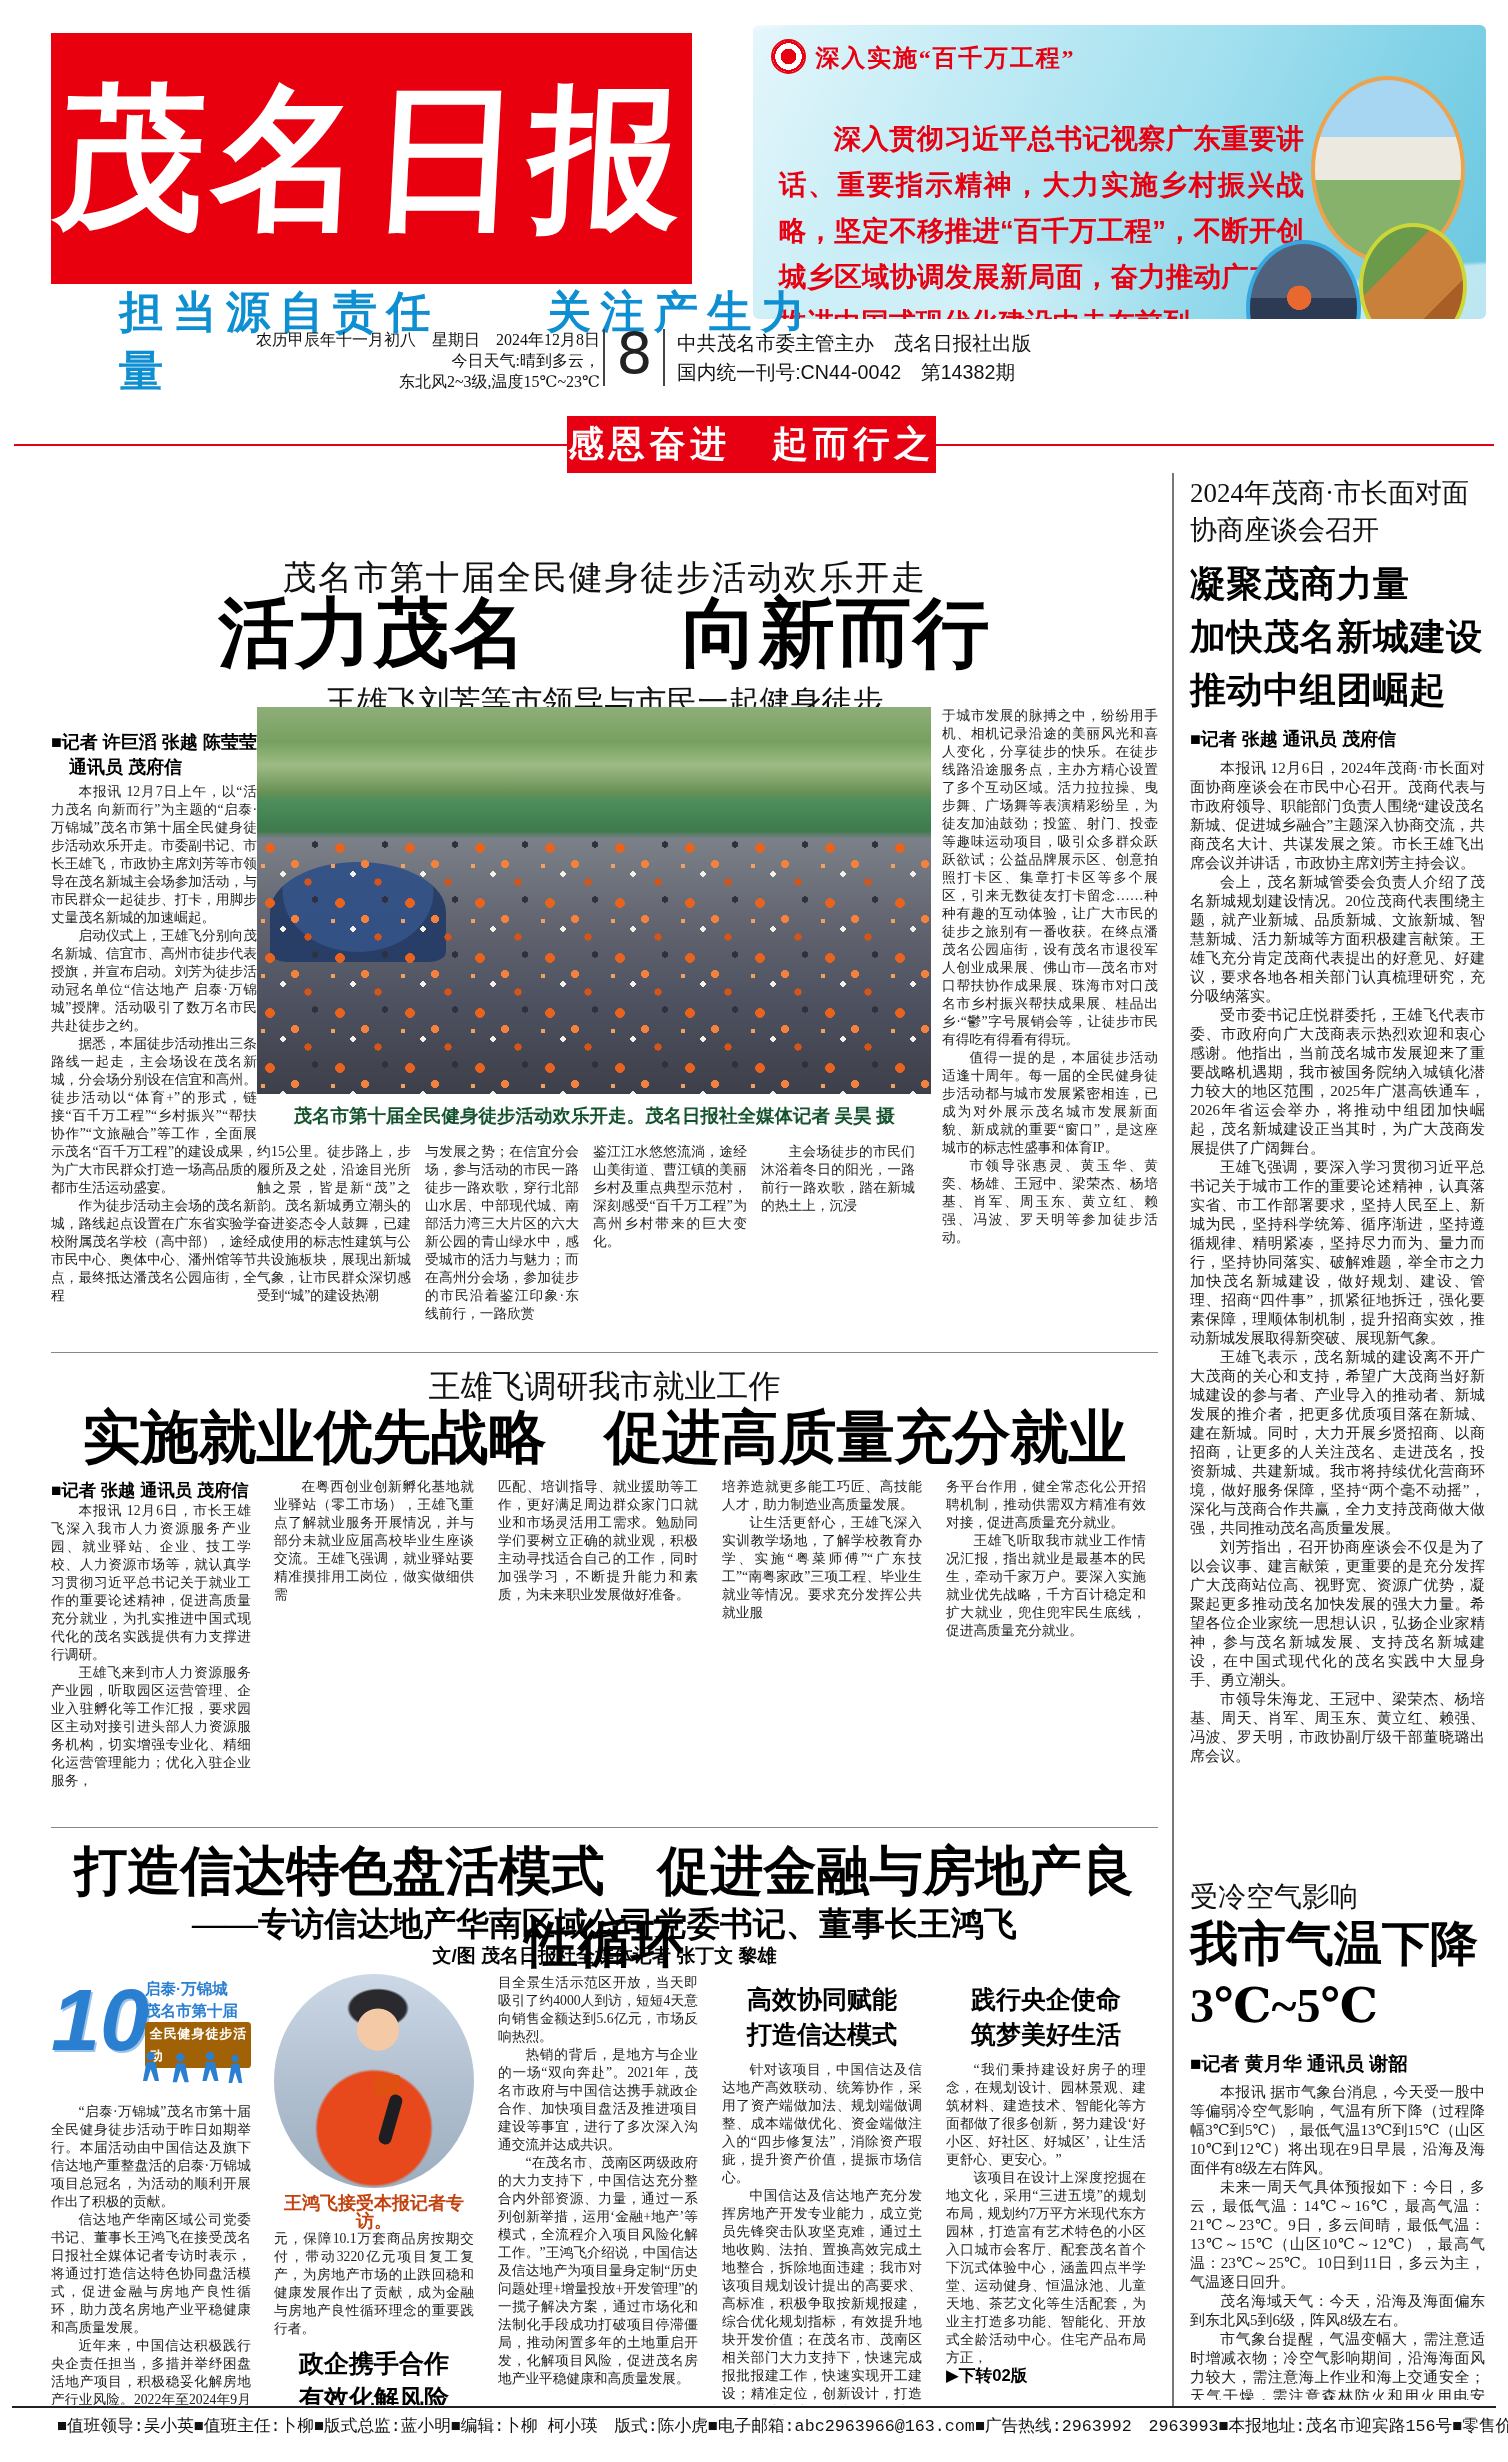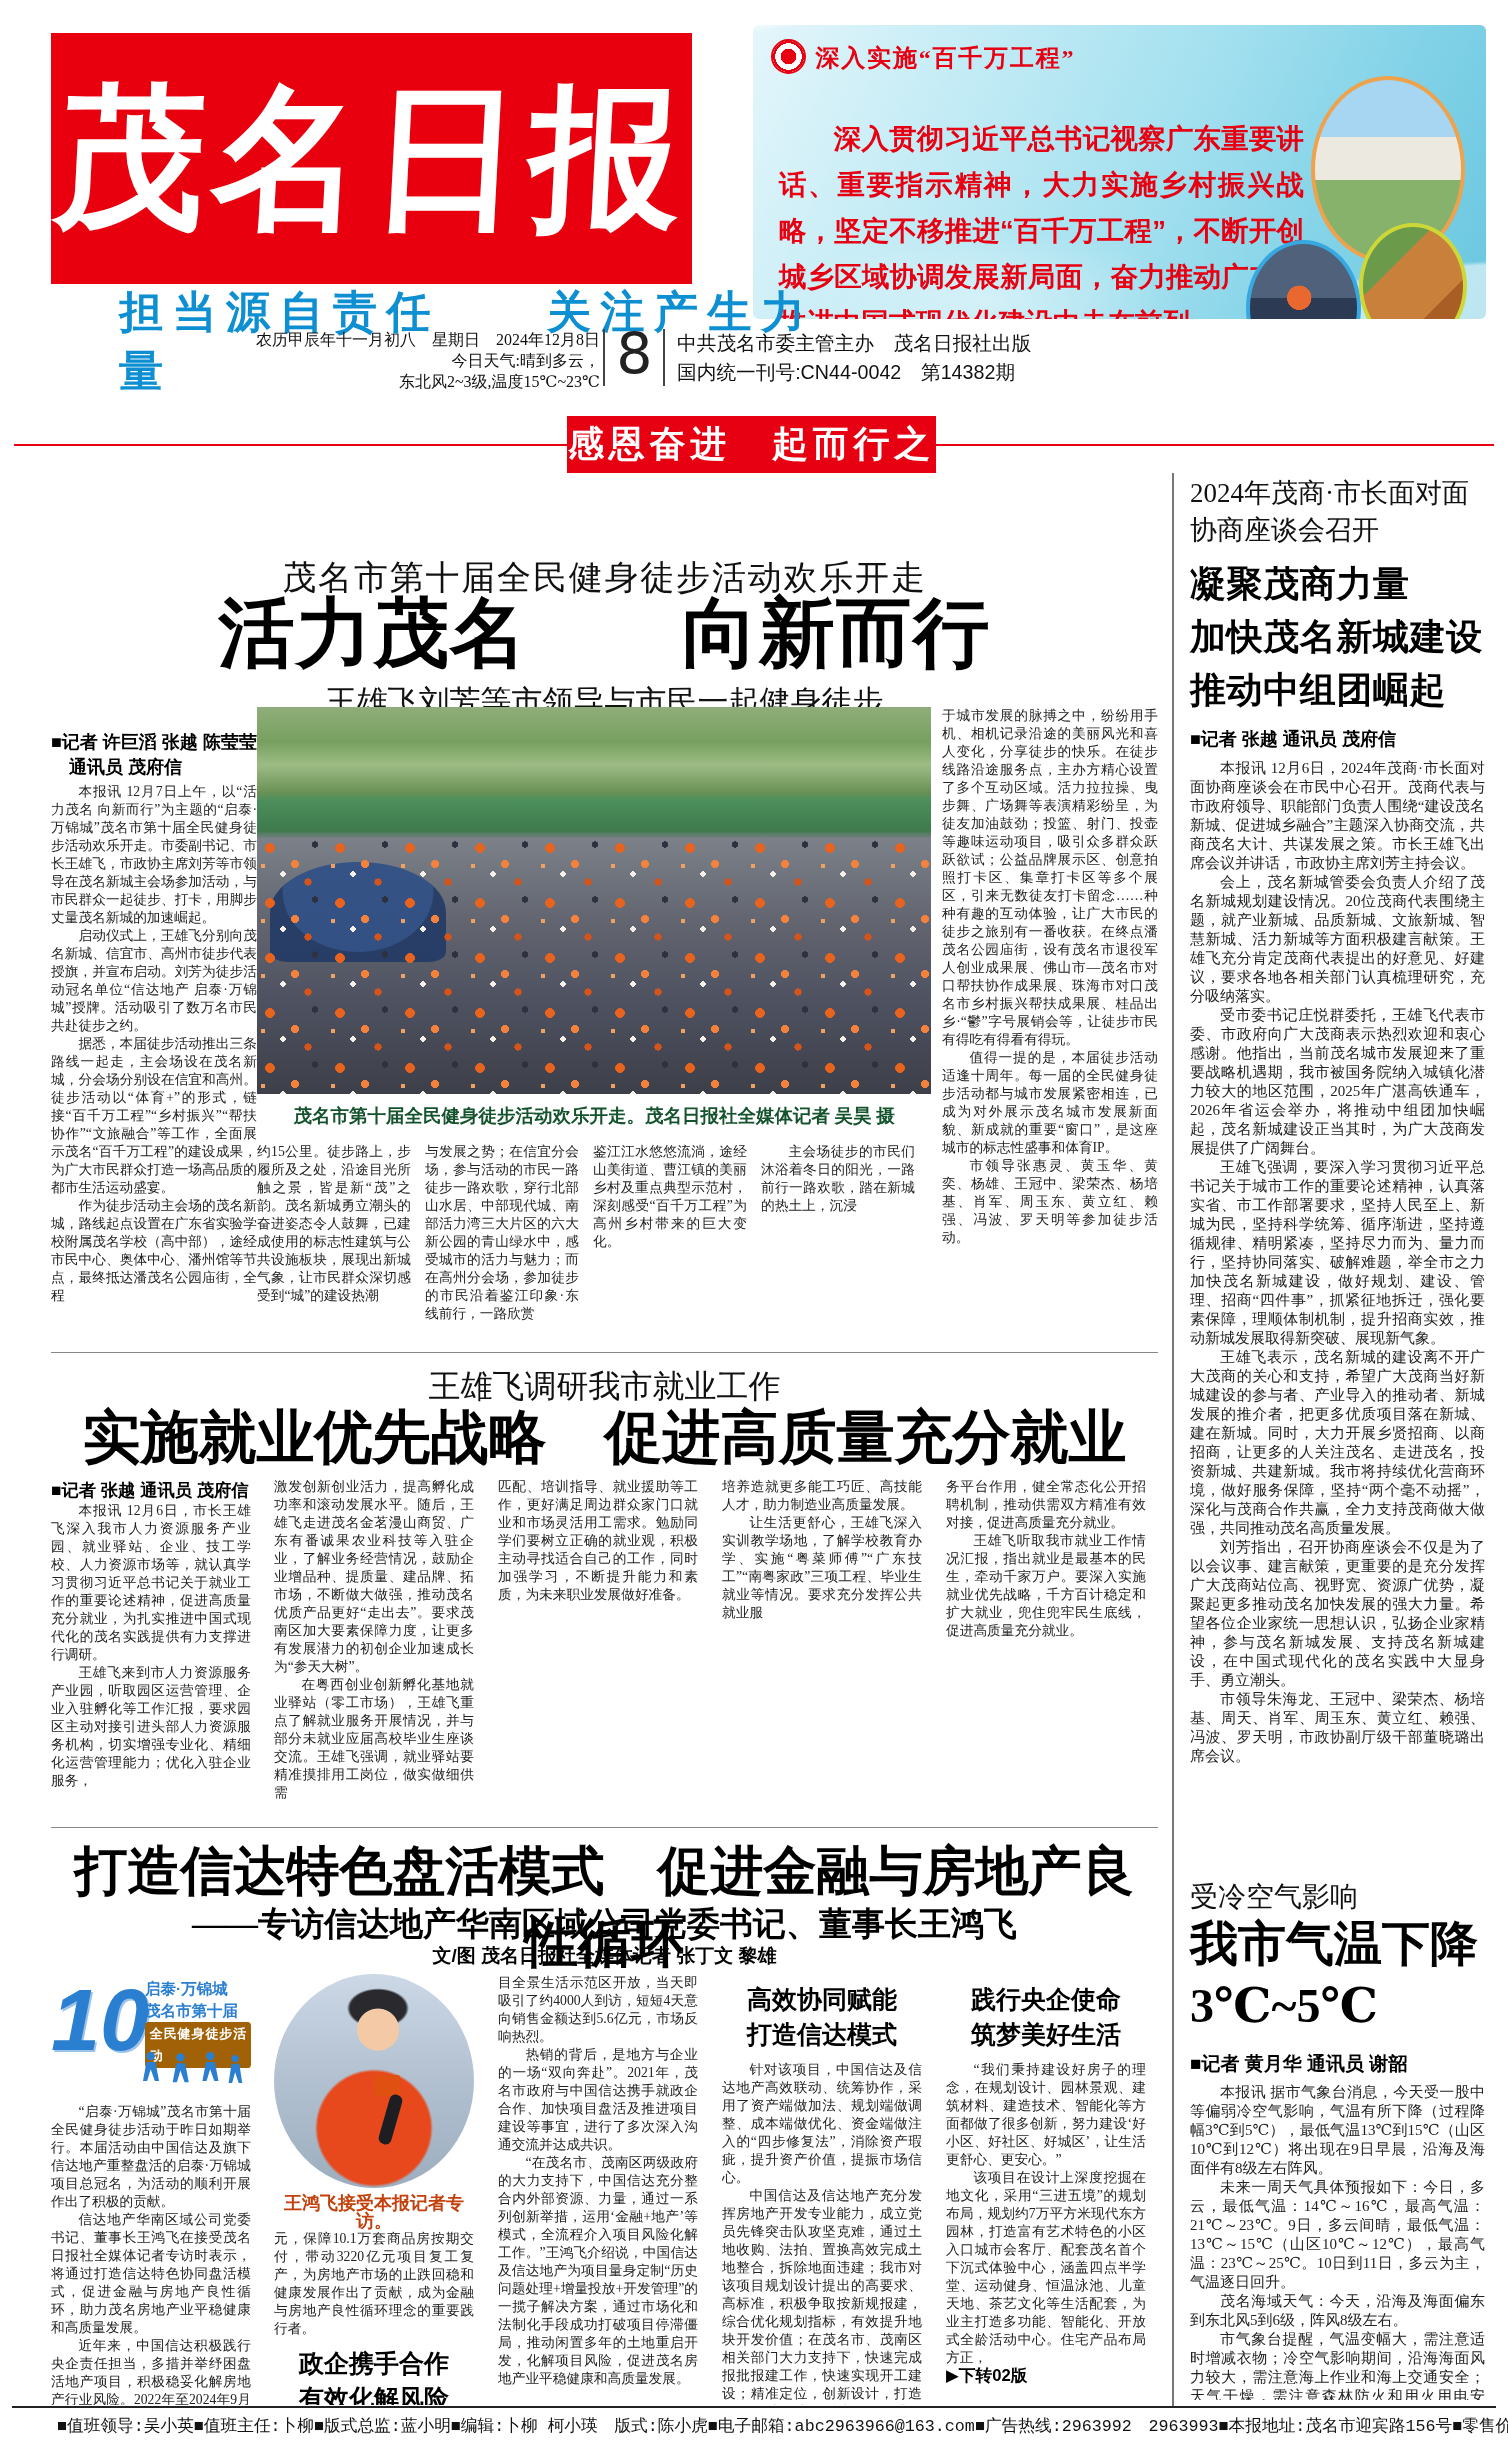--- a/index.html
+++ b/index.html
@@ -219,21 +219,20 @@
   <div class="abs hr1"></div>
   <div class="abs j-kicker center">王雄飞调研我市就业工作</div>
   <div class="abs j-headline center">实施就业优先战略　促进高质量充分就业</div>
 
   <div class="abs jcol jc1 jtext jtext-sm">
     <p class="cont byline j-byline-line">■记者 张越 通讯员 茂府信</p>
     <p>本报讯 12月6日，市长王雄飞深入我市人力资源服务产业园、就业驿站、企业、技工学校、人力资源市场等，就认真学习贯彻习近平总书记关于就业工作的重要论述精神，促进高质量充分就业，为扎实推进中国式现代化的茂名实践提供有力支撑进行调研。</p>
     <p>王雄飞来到市人力资源服务产业园，听取园区运营管理、企业入驻孵化等工作汇报，要求园区主动对接引进头部人力资源服务机构，切实增强专业化、精细化运营管理能力；优化入驻企业服务，</p>
   </div>
   <div class="abs jcol jc2 jtext jtext-sm">
-    <p class="cont">激发创新创业活力，提高孵化成功率和滚动发展水平。随后，王雄飞走进茂名金茗漫山商贸、广东有番诚果农业科技等入驻企业，了解业务经营情况，鼓励企业增品种、提质量、建品牌、拓市场，不断做大做强，推动茂名优质产品更好“走出去”。要求茂南区加大要素保障力度，让更多有发展潜力的初创企业加速成长为“参天大树”。</p>
     <p>在粤西创业创新孵化基地就业驿站（零工市场），王雄飞重点了解就业服务开展情况，并与部分未就业应届高校毕业生座谈交流。王雄飞强调，就业驿站要精准摸排用工岗位，做实做细供需</p>
   </div>
   <div class="abs jcol jc3 jtext jtext-sm">
     <p class="cont">匹配、培训指导、就业援助等工作，更好满足周边群众家门口就业和市场灵活用工需求。勉励同学们要树立正确的就业观，积极主动寻找适合自己的工作，同时加强学习，不断提升能力和素质，为未来职业发展做好准备。</p>
   </div>
   <div class="abs jcol jc4 jtext jtext-sm">
     <p class="cont">培养造就更多能工巧匠、高技能人才，助力制造业高质量发展。</p>
     <p>让生活更舒心，王雄飞深入实训教学场地，了解学校教育办学、实施“粤菜师傅”“广东技工”“南粤家政”三项工程、毕业生就业等情况。要求充分发挥公共就业服</p>
   </div>
   <div class="abs jcol jc5 jtext jtext-sm">

